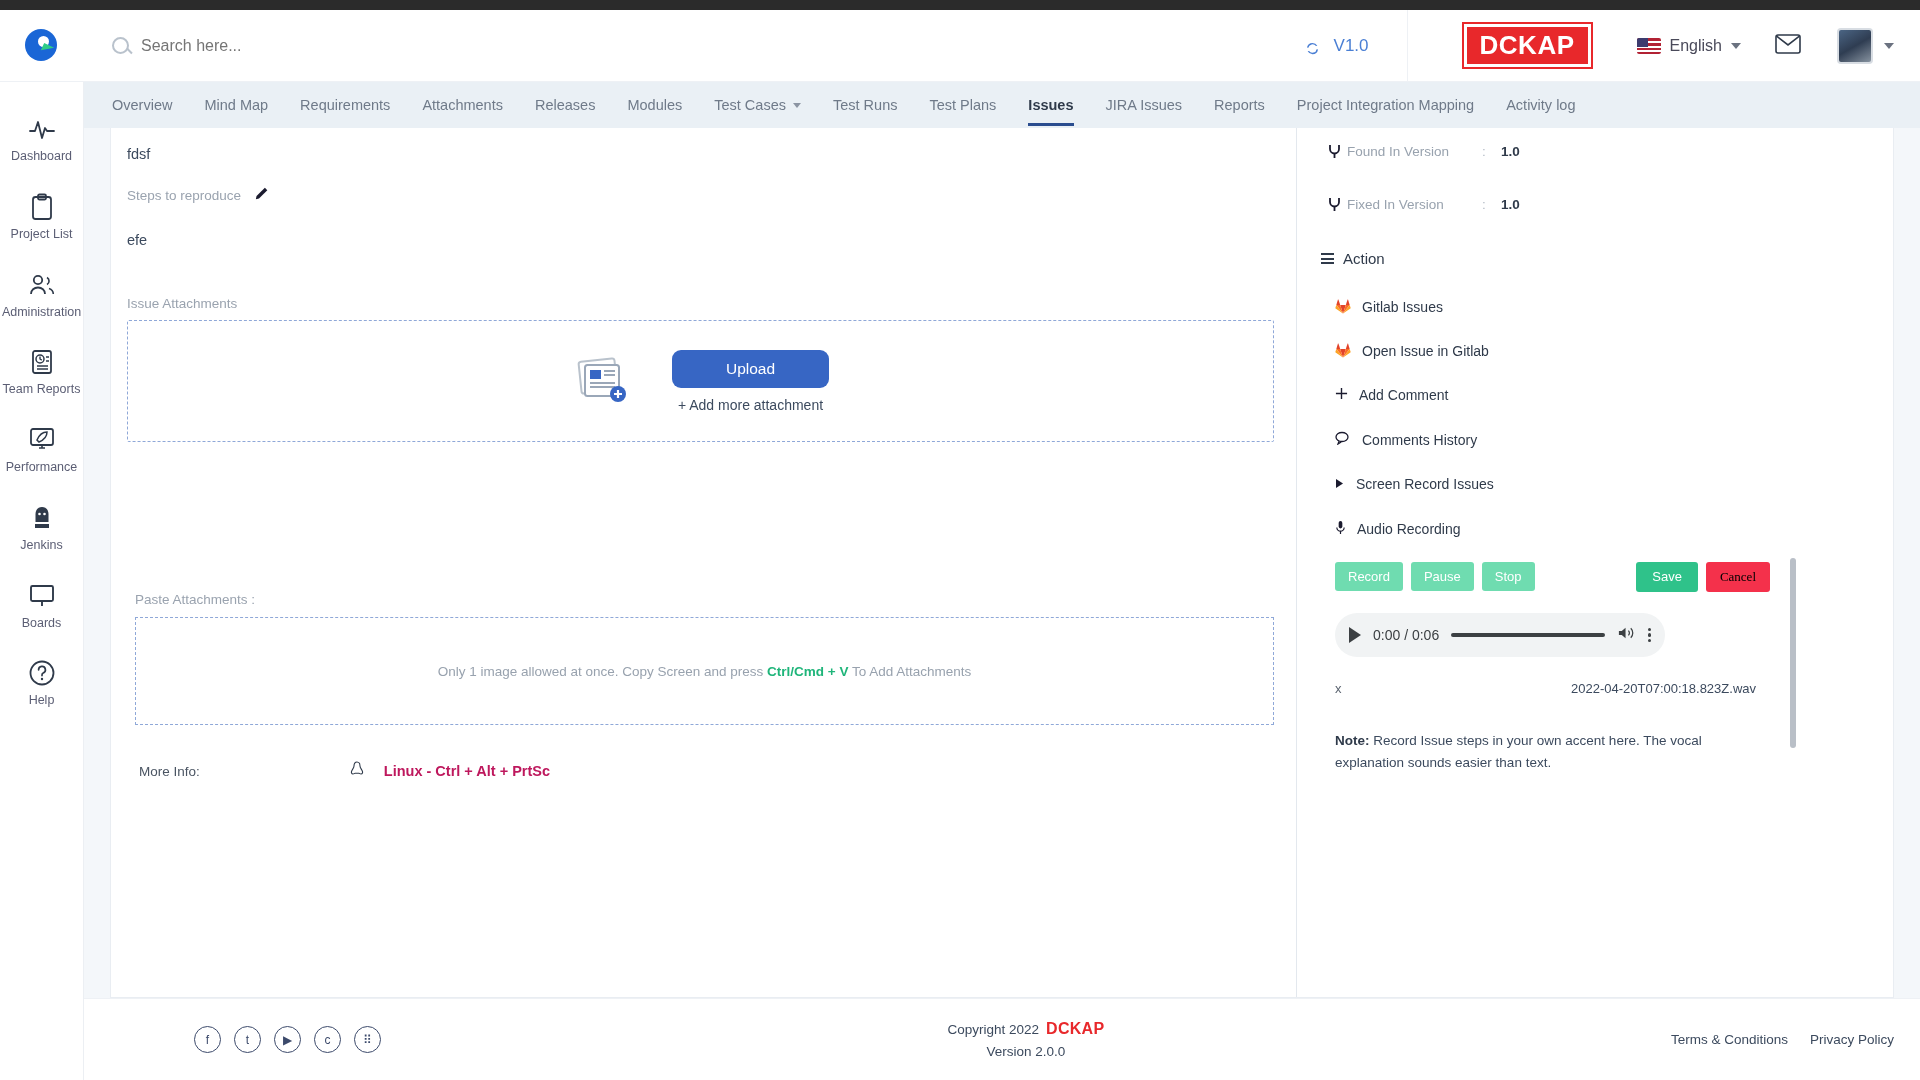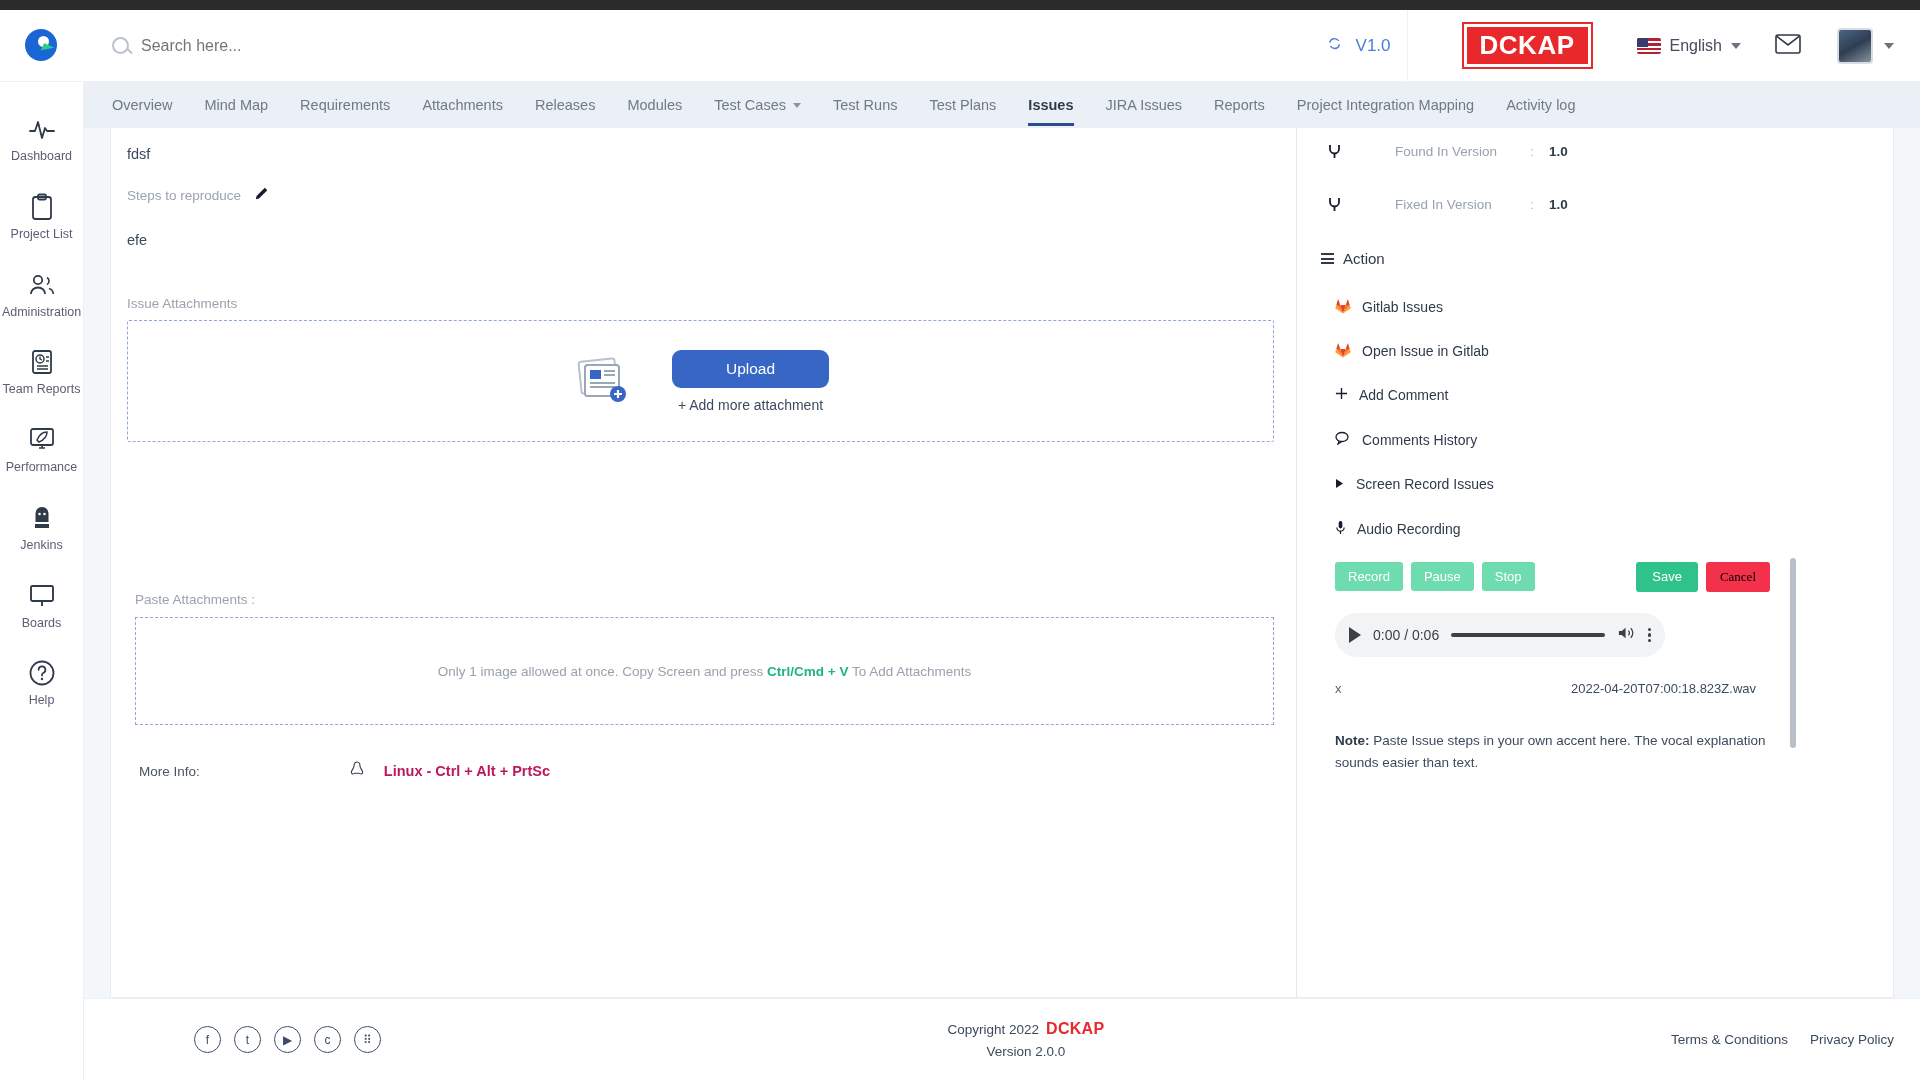--- a/index.html
+++ b/index.html
@@ -27,21 +27,21 @@
   }
   .logo-cursor {
     position: absolute; left: 17px; top: 16px; width: 0; height: 0;
     border-left: 11px solid #2ecc87; border-bottom: 8px solid transparent;
     transform: rotate(25deg);
   }
   .search-area { flex: 1; display: flex; align-items: center; padding-left: 28px; }
   .search-icon { width: 17px; height: 17px; border: 2px solid #b9c2cc; border-radius: 50%; position: relative; margin-right: 12px;}
   .search-icon:after { content: ""; position: absolute; width: 7px; height: 2px; background: #b9c2cc; transform: rotate(45deg); right: -6px; bottom: 0px; }
   .search-input { border: none; outline: none; font-size: 16px; color: #98a2ae; width: 420px; font-family: "Liberation Sans", sans-serif; }
-  .version-tag { display: flex; align-items: flex-start; gap: 14px; color: #4a7fd4; font-size: 17px; margin-right: 16px;}
+  .version-tag { display: flex; align-items: flex-end; gap: 14px; color: #4a7fd4; font-size: 17px; margin-right: 38px;}
   .refresh-icon { width: 15px; height: 15px; position: relative; }
   .refresh-icon svg { display: block; }
   .hdr-divider { width: 1px; height: 72px; background: #eef1f5; }
   .dckap-logo {
     background: #e8282b; color: #fff; font-weight: bold; font-size: 26px;
     padding: 4px 13px; letter-spacing: 0.5px; margin: 0 46px 0 56px;
     border: 3px solid #ffffff; outline: 2px solid #e8282b; line-height: 1.15;
   }
   .lang-select { display: flex; align-items: center; gap: 9px; font-size: 16px; color: #4a4a5a; margin-right: 34px; cursor: pointer;}
   .flag {
@@ -123,21 +123,21 @@
   }
   .kbd-hl { color: #1fb57a; font-weight: bold; }
   .more-info-row { display: flex; align-items: center; margin-top: 36px; padding-left: 12px; gap: 150px;}
   .more-info-lbl { font-size: 13.5px; color: #4b5563; }
   .os-hint { font-size: 14.5px; color: #be185d; font-weight: bold; display: flex; align-items: center; gap: 20px;}
 
   
   .right-panel { width: 500px; border-left: 1px solid #e3e8ee; padding: 16px 26px 0 24px; position: relative; }
   .ver-row { display: flex; align-items: center; gap: 0px; margin-bottom: 38px; font-size: 13.5px; }
   .ver-ico { width: 26px; display: flex; justify-content: center; }
-  .ver-name { color: #98a2ae; width: 120px; margin-left: 48px; }
+  .ver-name { color: #98a2ae; width: 120px; }
   .ver-colon { color: #b5bcc6; width: 34px; text-align: center;}
   .ver-val { color: #2f3a4a; font-weight: bold; }
   .action-head { display: flex; align-items: center; gap: 9px; font-size: 15px; color: #2f3a4a; margin: 28px 0 18px 0; }
   .hamburger { display: inline-flex; flex-direction: column; gap: 2.5px; }
   .hamburger i { display: block; width: 13px; height: 2px; background: #2f3a4a; }
   .act-item {
     display: flex; align-items: center; gap: 11px; font-size: 14px;
     color: #2f3a4a; padding: 14px 0 14px 14px; cursor: pointer;
   }
   .gitlab-ico { width: 16px; height: 16px; }
@@ -538,21 +538,21 @@
                   <i></i>
                 </span>
             </div>
           </div>
           <div style="display:flex;align-items:flex-start;">
             <span class="x-mark">x</span>
             <span class="wav-name" style="margin-top:24px;">2022-04-20T07:00:18.823Z.wav</span>
           </div>
 
           <div class="note-block">
-            <b>Note:</b><span> Paste Issue steps in your own accent here. The vocal explanation sounds easier than text.</span>
+            <b>Note:</b><span> Record Issue steps in your own accent here. The vocal explanation sounds easier than text.</span>
           </div>
           <div class="scroll-rail"></div>
         </div>
 
       </div>
     </div>
 
     <div class="footer">
       <div class="social-row">
         <span class="soc">f</span>

